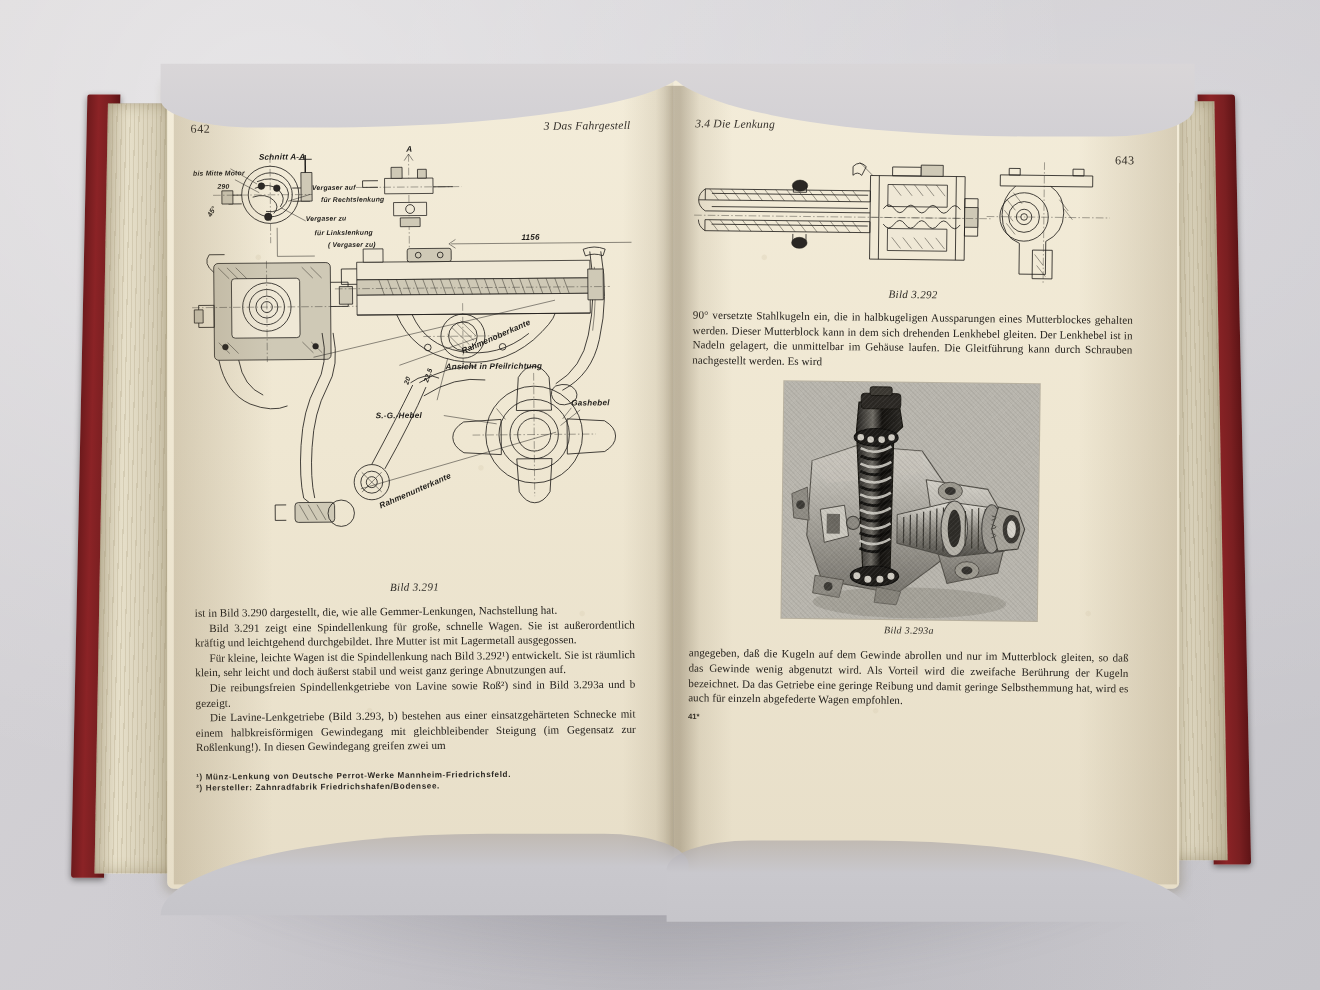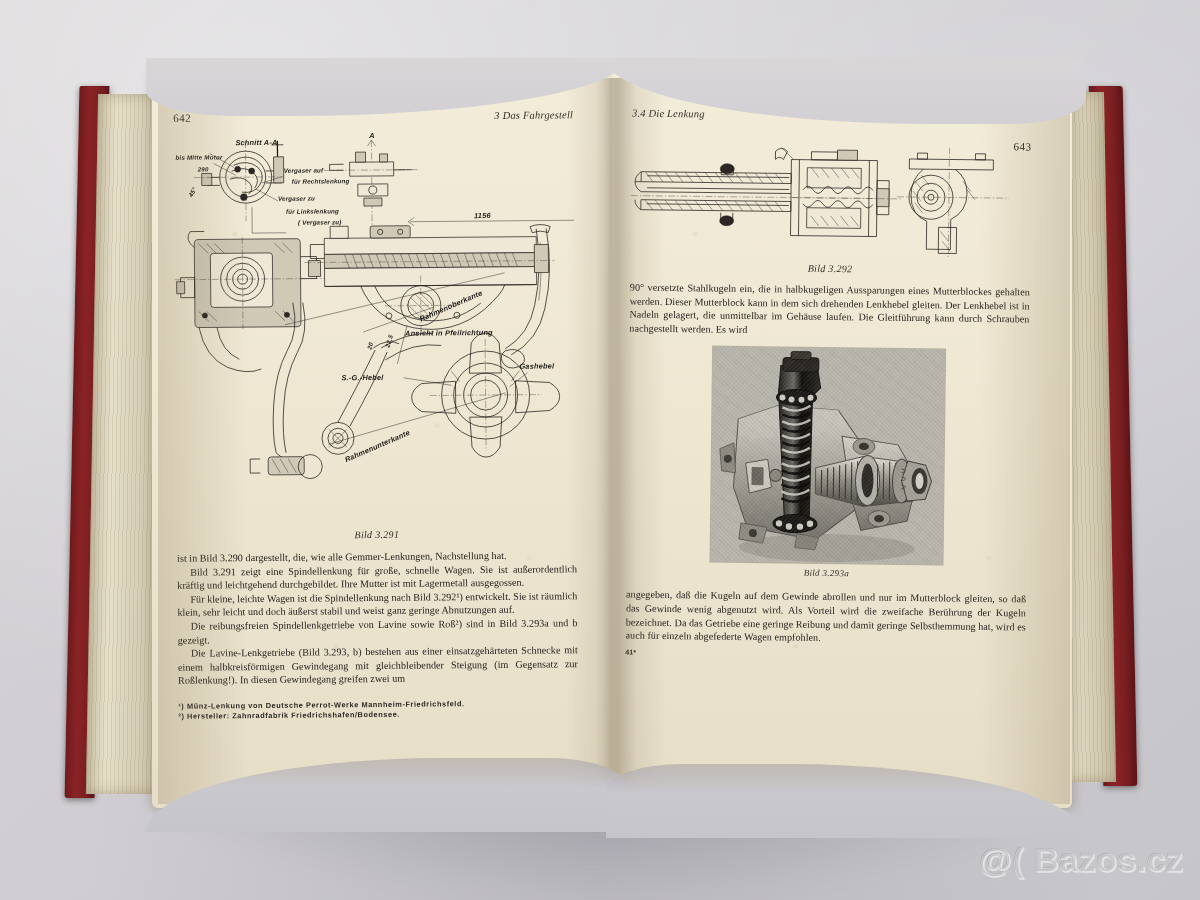--- a/index.html
+++ b/index.html
@@ -735,14 +735,13 @@
     <div id="gutter"></div>
     <div class="page-curl-shade" id="curl-left"></div>
     <div class="page-curl-shade" id="curl-right"></div>
 
     <div class="leaf-top-curve" id="top-curve-left"></div>
     <div class="leaf-top-curve" id="top-curve-right"></div>
     <div class="leaf-bot-curve" id="bot-curve-left"></div>
     <div class="leaf-bot-curve" id="bot-curve-right"></div>
   </div>
 
-  <div id="watermark">@( Bazos.cz</div>
 </div>
 
 </body></html>

